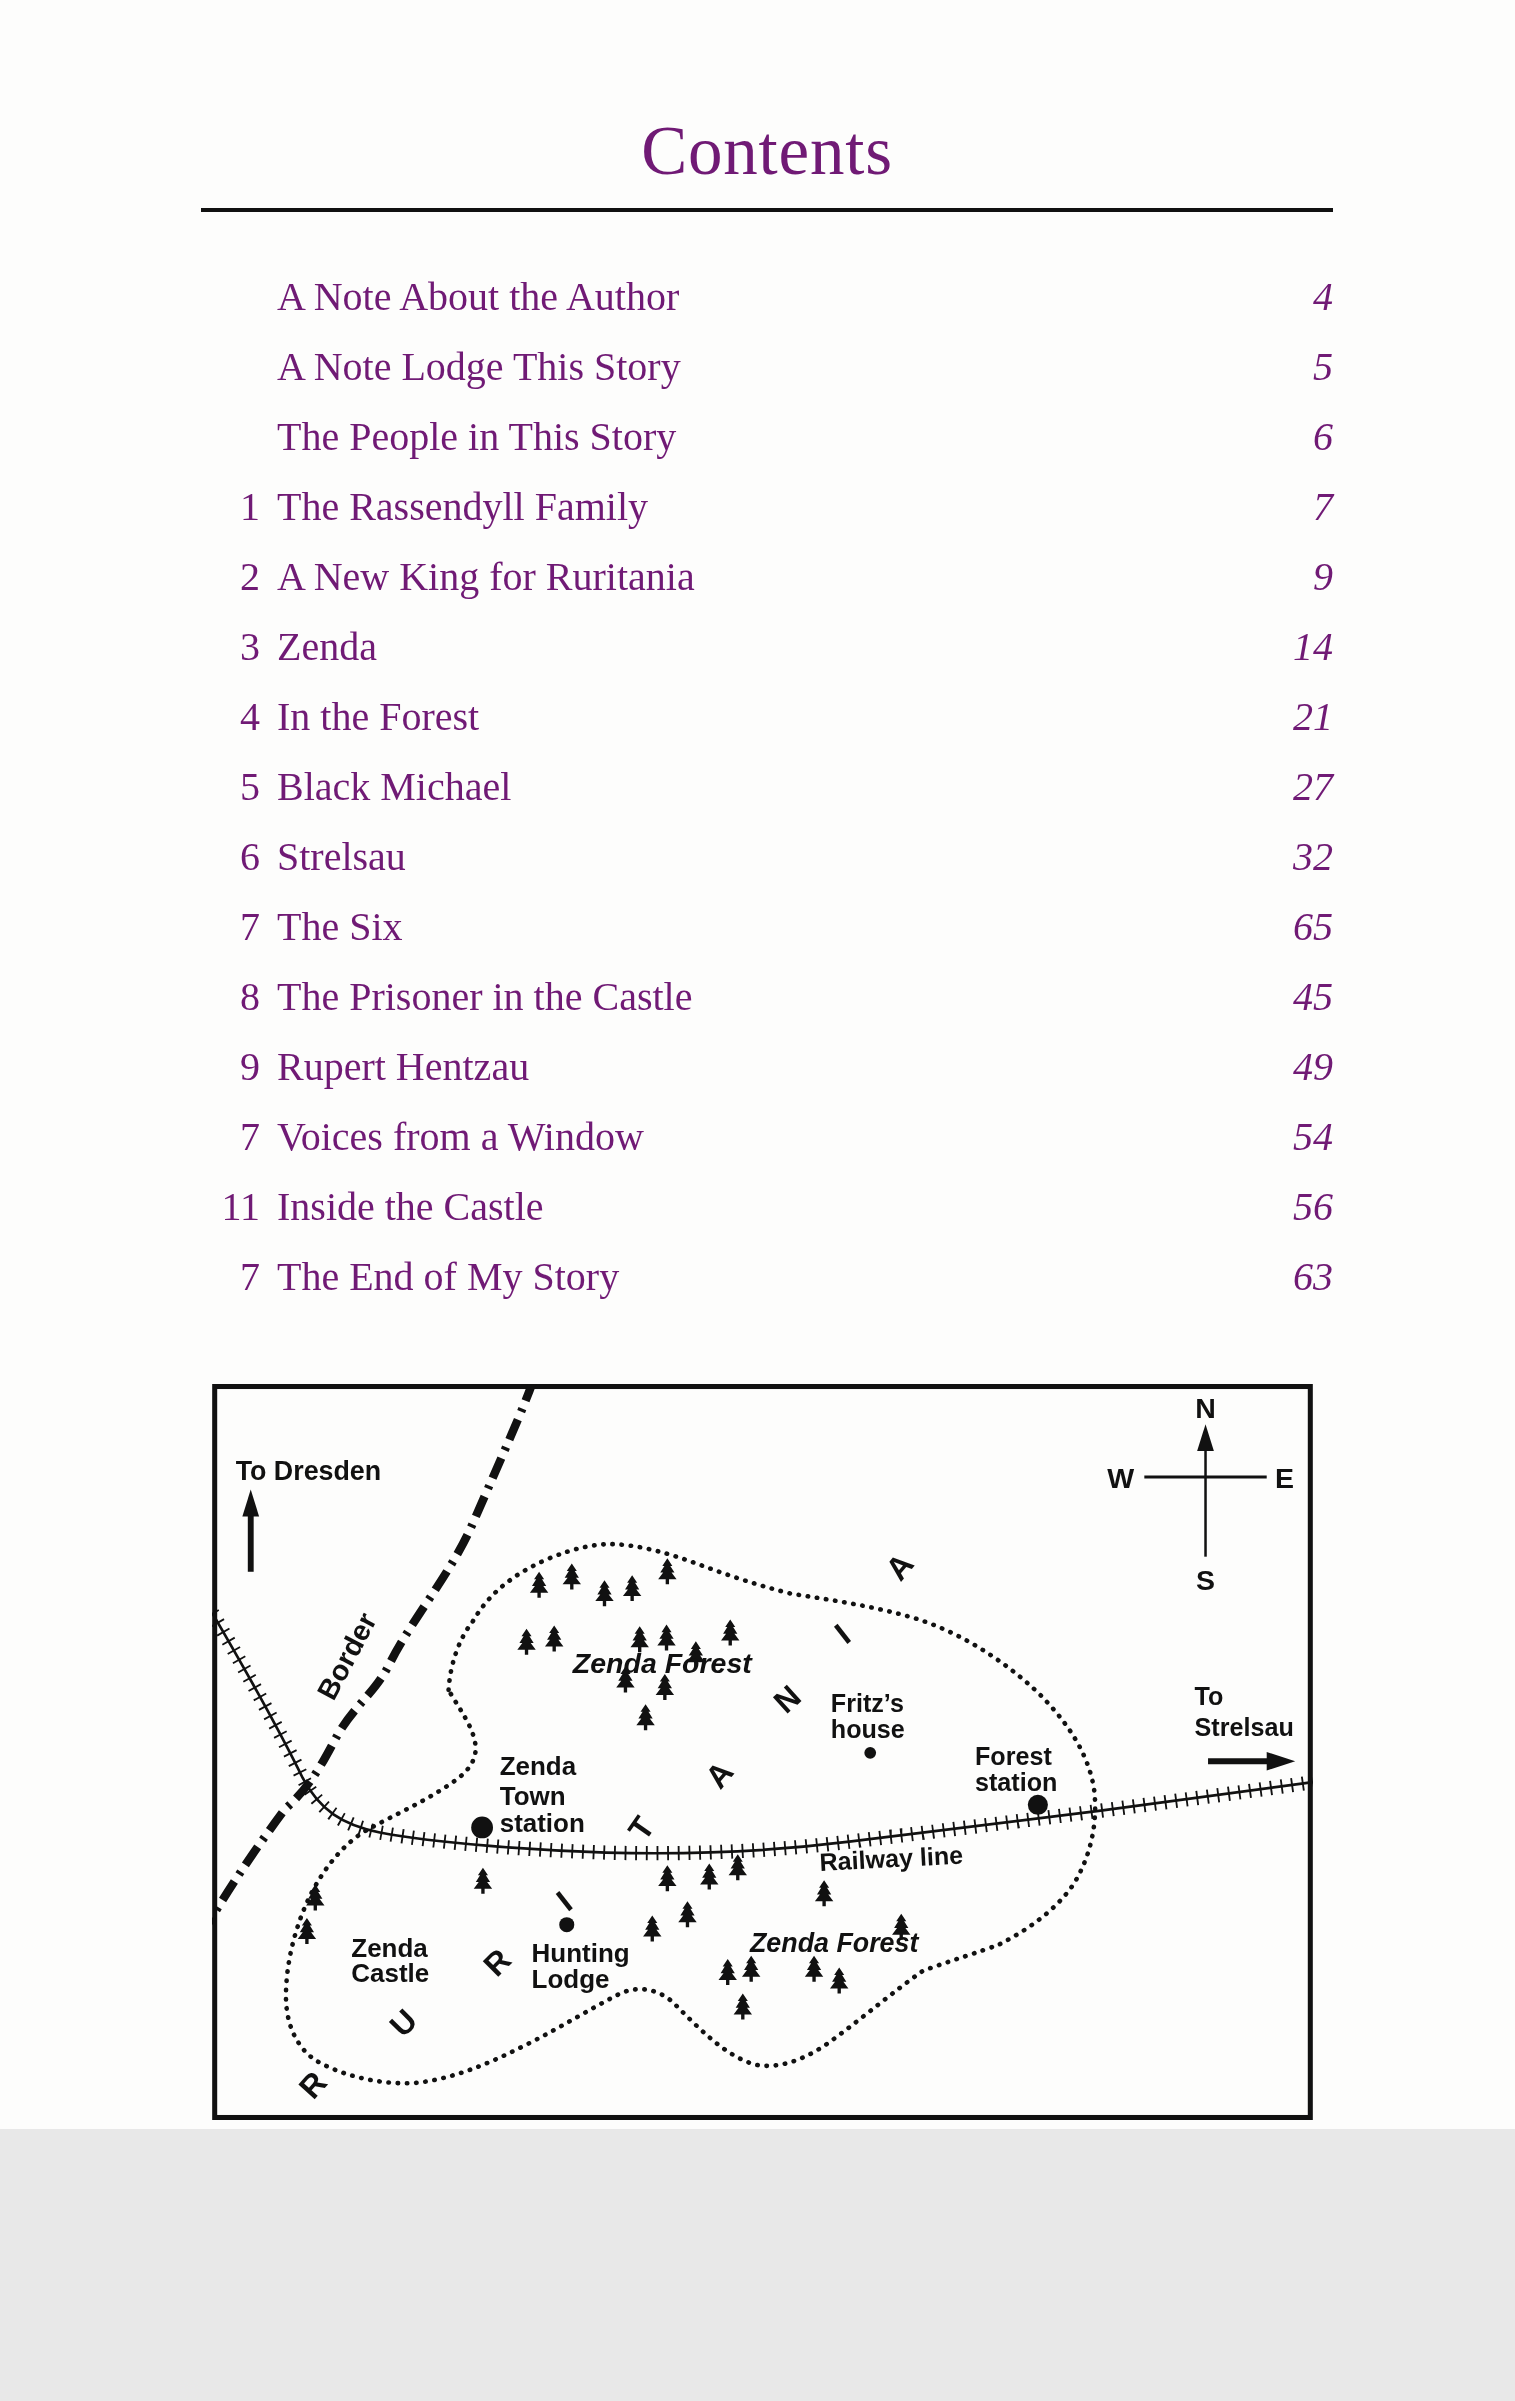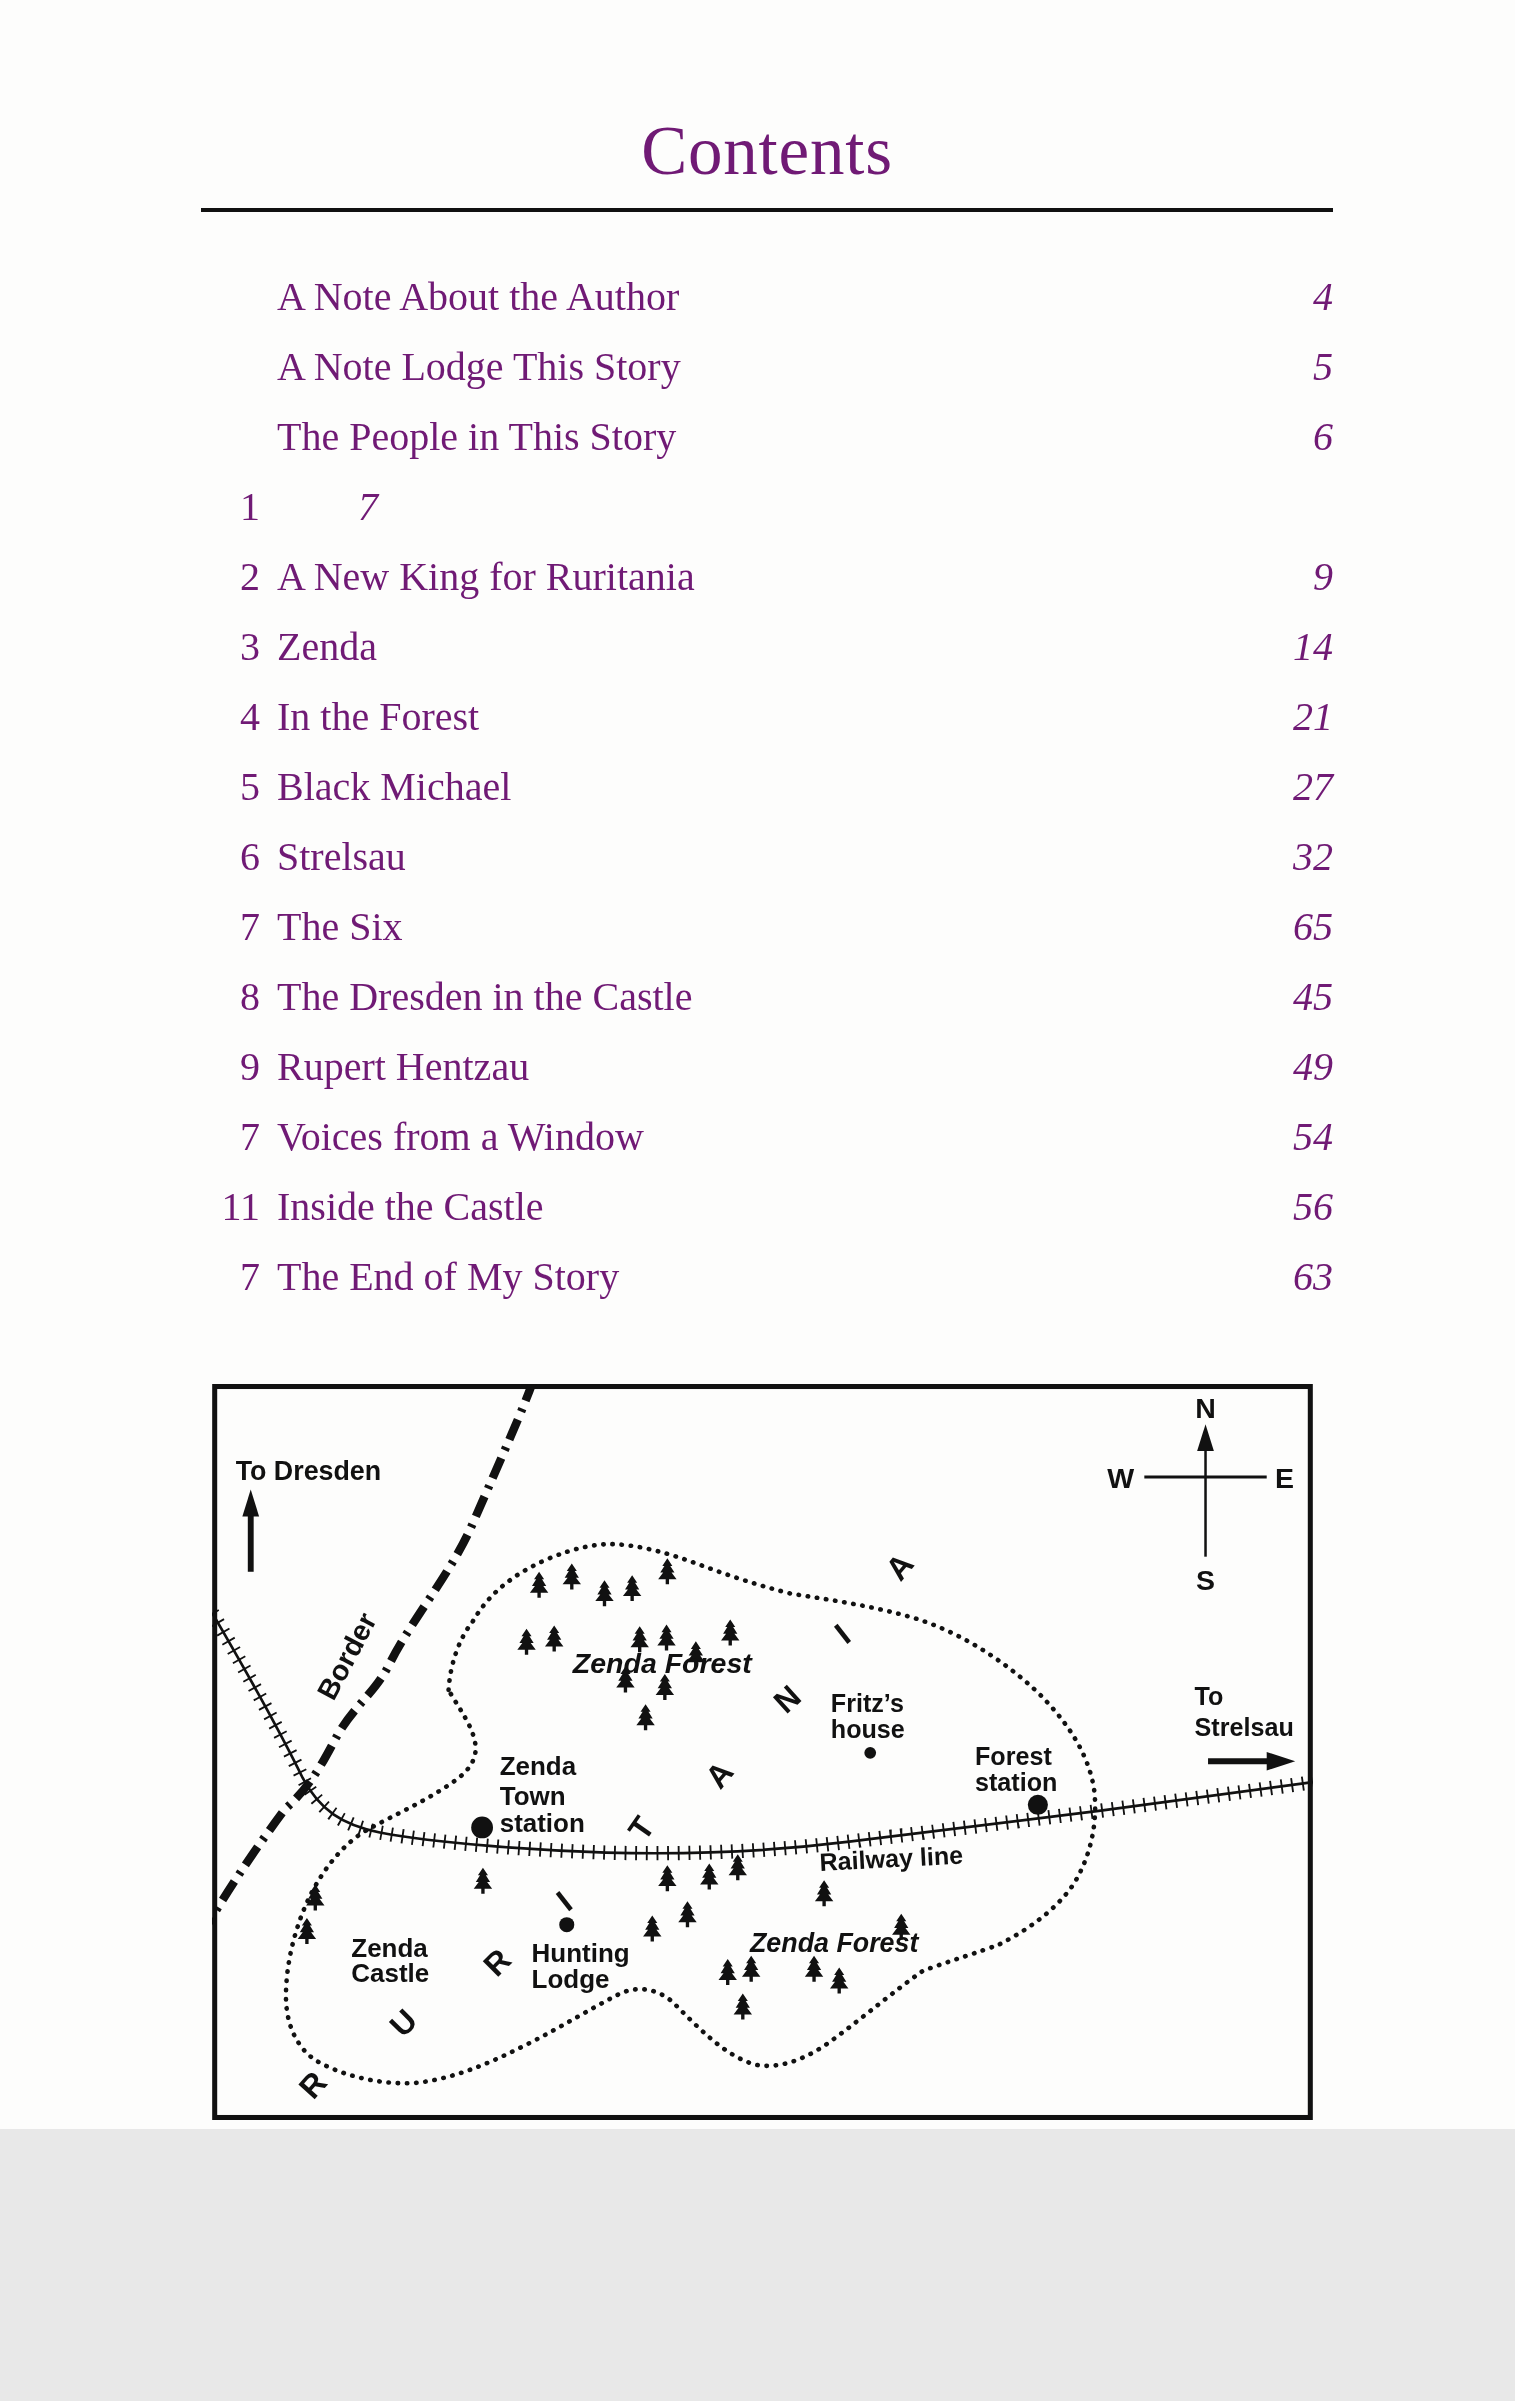--- a/index.html
+++ b/index.html
@@ -40,20 +40,21 @@
         <span class="toc-p">5</span>
       </div>
       <div class="toc-row fm">
         <span class="toc-num"></span>
         <span class="toc-t">The People in This Story</span>
         <span class="toc-p">6</span>
       </div>
 
       <div class="toc-row">
         <span class="toc-num">1</span>
+        <span class="toc-t">The Rassendyll Family</span>
         <span class="toc-p">7</span>
       </div>
       <div class="toc-row">
         <span class="toc-num">2</span>
         <span class="toc-t">A New King for Ruritania</span>
         <span class="toc-p">9</span>
       </div>
       <div class="toc-row">
         <span class="toc-num">3</span>
         <span class="toc-t">Zenda</span>
@@ -74,21 +75,21 @@
         <span class="toc-t">Strelsau</span>
         <span class="toc-p">32</span>
       </div>
       <div class="toc-row">
         <span class="toc-num">7</span>
         <span class="toc-t">The Six</span>
         <span class="toc-p">65</span>
       </div>
       <div class="toc-row">
         <span class="toc-num">8</span>
-        <span class="toc-t">The Dresden in the Castle</span>
+        <span class="toc-t">The Prisoner in the Castle</span>
         <span class="toc-p">45</span>
       </div>
       <div class="toc-row">
         <span class="toc-num">9</span>
         <span class="toc-t">Rupert Hentzau</span>
         <span class="toc-p">49</span>
       </div>
       <div class="toc-row">
         <span class="toc-num">7</span>
         <span class="toc-t">Voices from a Window</span>

